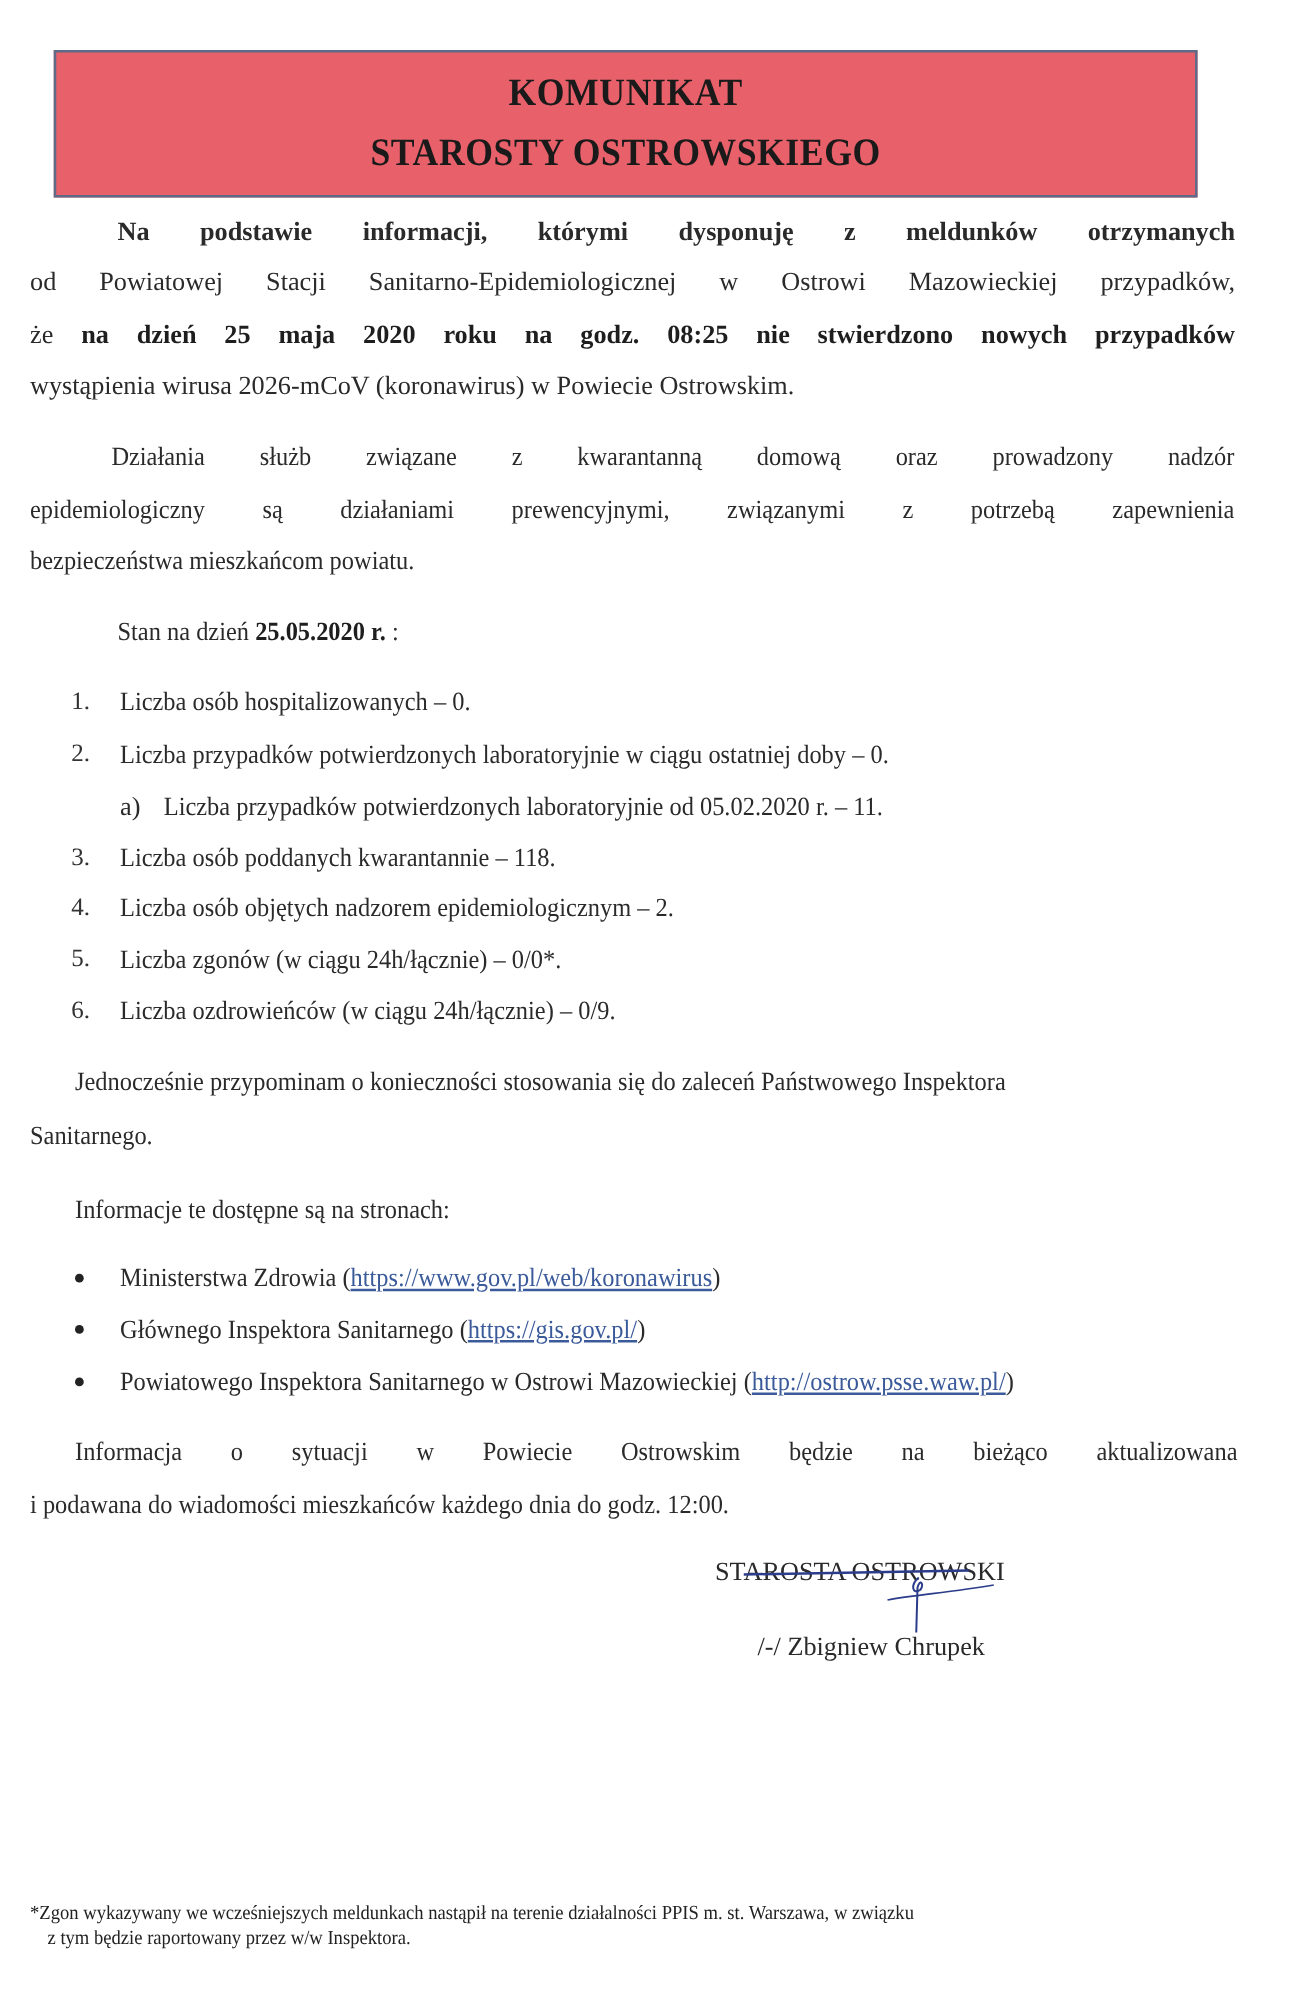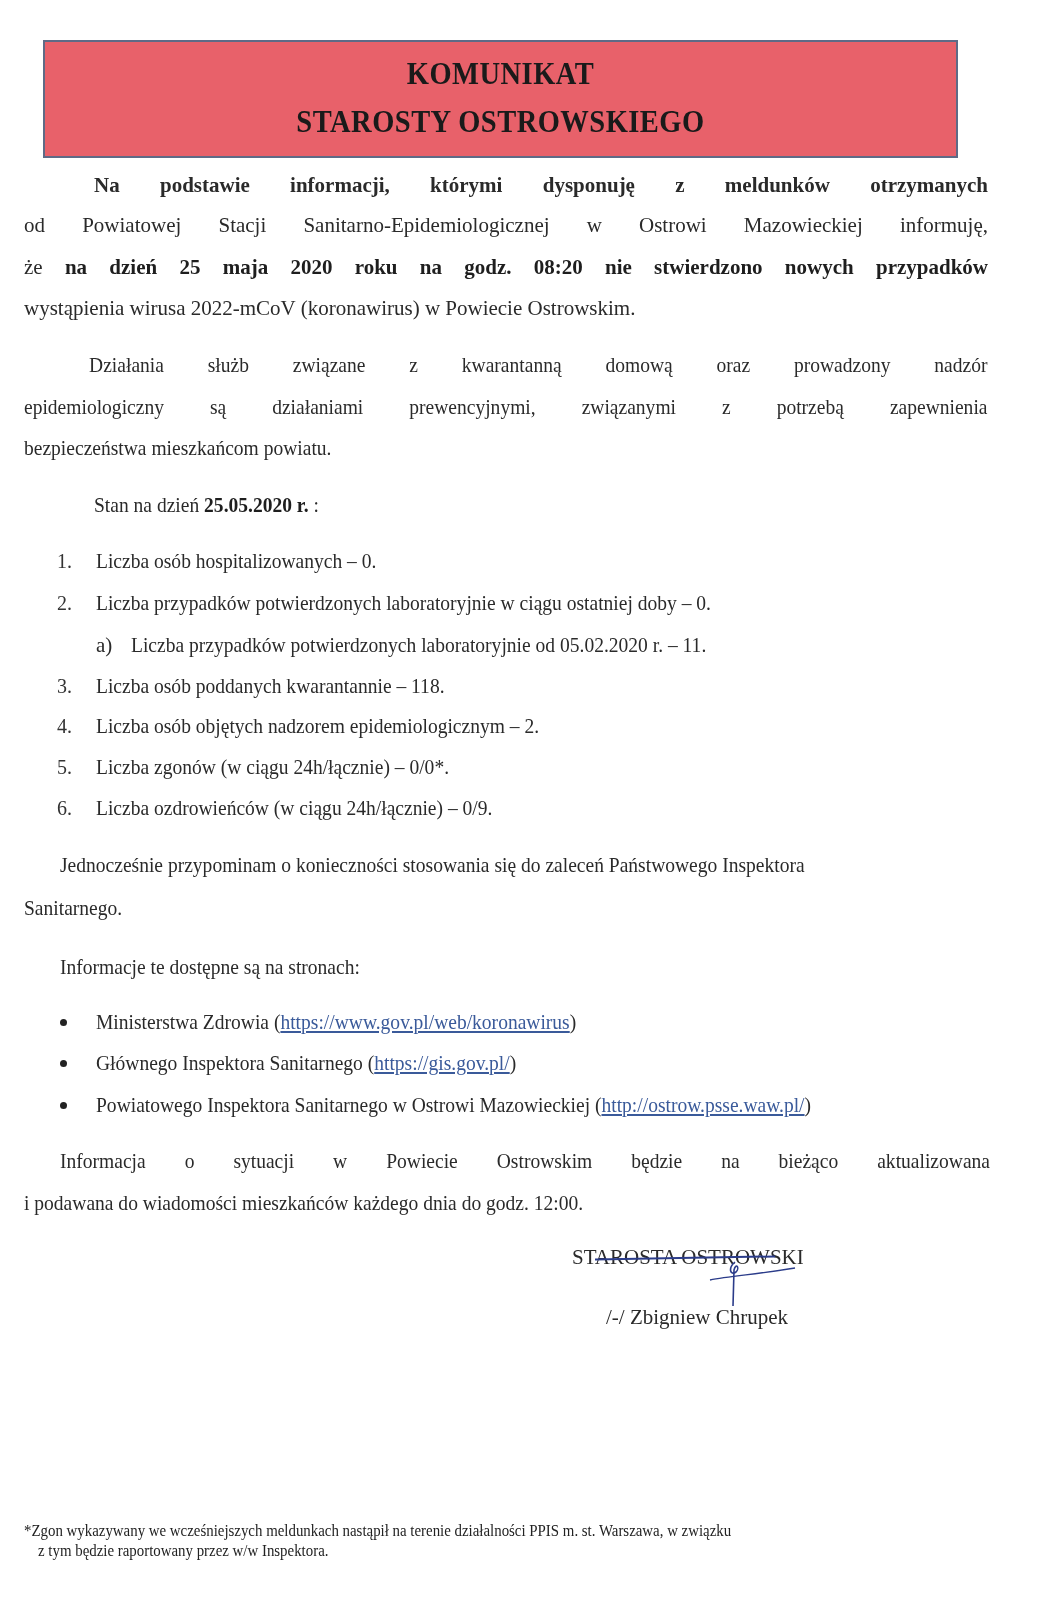--- a/index.html
+++ b/index.html
@@ -58,23 +58,23 @@
 </style>
 </head>
 <body>
 
 <div class="banner">
   <div class="t1">KOMUNIKAT</div>
   <div class="t2">STAROSTY OSTROWSKIEGO</div>
 </div>
 
 <div class="line just indent" style="top:172px;font-weight:bold;">Na podstawie informacji, którymi dysponuję z meldunków otrzymanych</div>
-<div class="line just" style="top:212px;">od Powiatowej Stacji Sanitarno-Epidemiologicznej w Ostrowi Mazowieckiej informuję,</div>
-<div class="line just" style="top:254px;"><span>że </span><b>na dzień 25 maja 2020 roku na godz. 08:20 nie stwierdzono nowych przypadków</b></div>
-<div class="line" style="top:295px;">wystąpienia wirusa 2022-mCoV (koronawirus) w Powiecie Ostrowskim.</div>
+<div class="line just" style="top:212px;">od Powiatowej Stacji Sanitarno-Epidemiologicznej w Ostrowi Mazowieckiej przypadków,</div>
+<div class="line just" style="top:254px;"><span>że </span><b>na dzień 25 maja 2020 roku na godz. 08:25 nie stwierdzono nowych przypadków</b></div>
+<div class="line" style="top:295px;">wystąpienia wirusa 2026-mCoV (koronawirus) w Powiecie Ostrowskim.</div>
 
 <div class="line just indent narrow" style="top:352px; width:1036px;">Działania służb związane z kwarantanną domową oraz prowadzony nadzór</div>
 <div class="line just narrow" style="top:394px; width:1036px;">epidemiologiczny są działaniami prewencyjnymi, związanymi z potrzebą zapewnienia</div>
 <div class="line narrow" style="top:435px;">bezpieczeństwa mieszkańcom powiatu.</div>
 
 <div class="line narrow" style="top:492px; left:94px;"><span>Stan na dzień </span><b>25.05.2020 r.</b><span> :</span></div>
 
 <div>
   <span class="num" style="top:548px;">1.</span>
   <span class="item-text narrow" style="top:548px;">Liczba osób hospitalizowanych – 0.</span>

